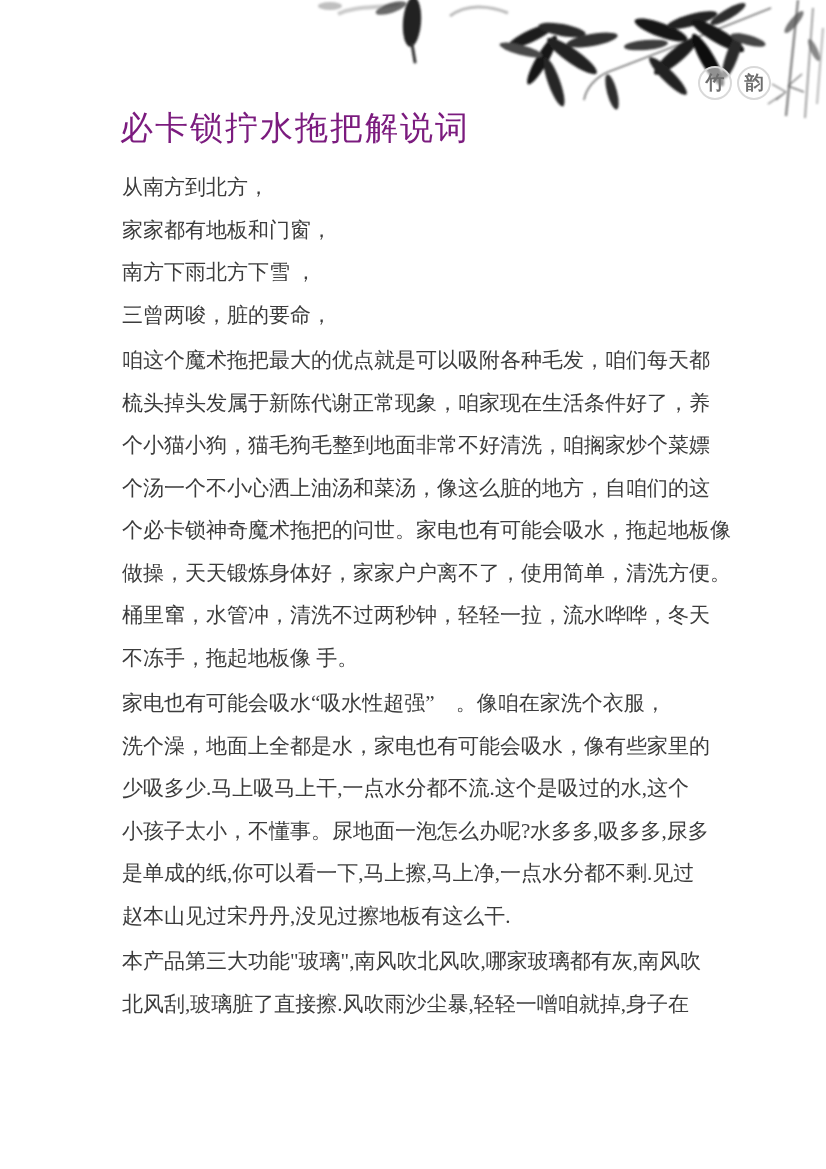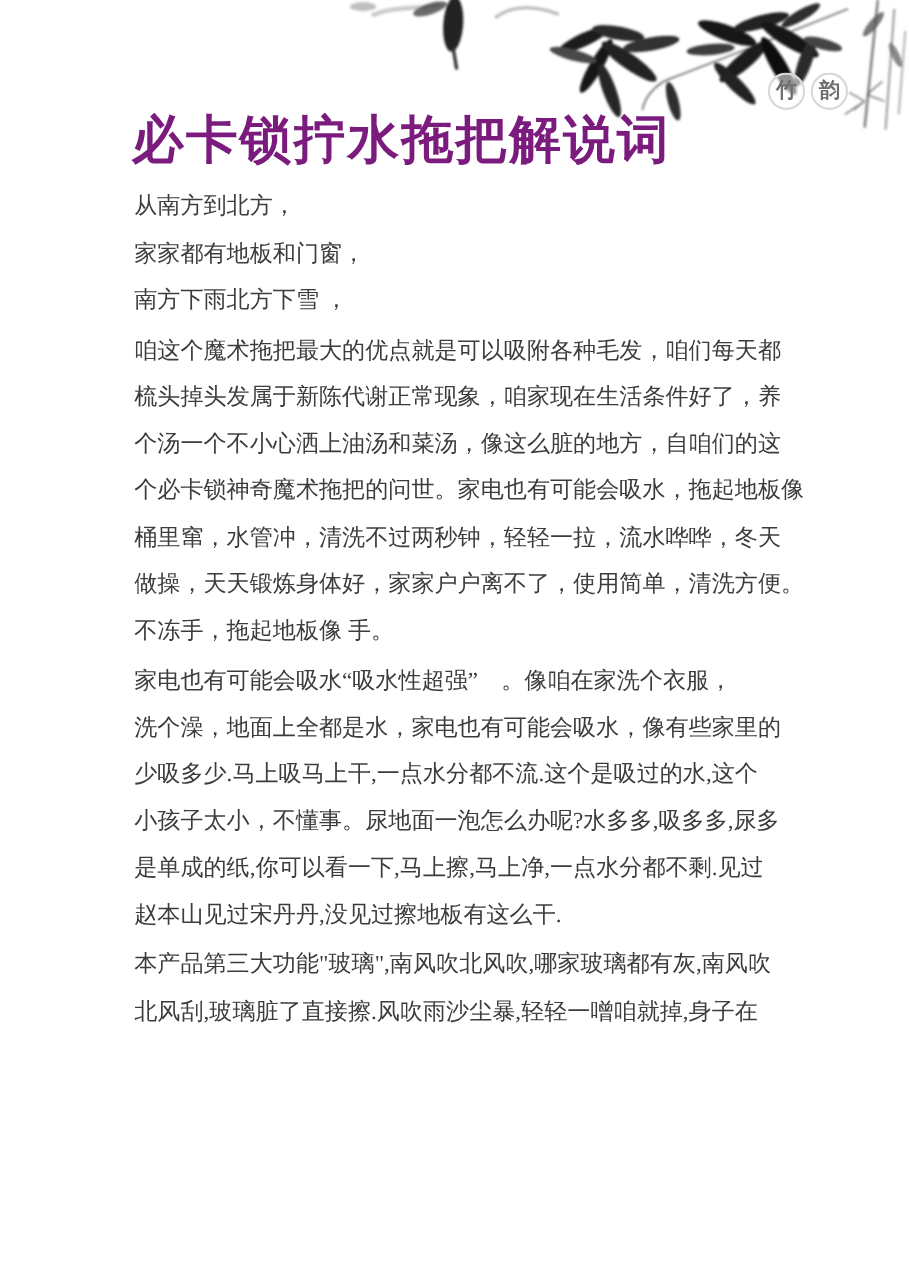--- a/index.html
+++ b/index.html
@@ -42,23 +42,23 @@
     font-size: 19px;
     font-weight: bold;
   }
 
   
   .doc-title {
     position: absolute;
     left: 120px;
     top: 98px;
     margin: 0;
-    font-size: 47px;
+    font-size: 33px;
     line-height: 60px;
-    font-weight: bold;
+    font-weight: normal;
     letter-spacing: 2px;
     color: #7b1b7e;
     white-space: nowrap;
   }
 
   
   .content {
     position: absolute;
     left: 122px;
     top: 166px;
@@ -133,29 +133,31 @@
   </div>
 
   <h1 class="doc-title">必卡锁拧水拖把解说词</h1>
 
   <div class="content">
 
     <div class="para">
       <div class="line">从南方到北方，</div>
       <div class="line">家家都有地板和门窗，</div>
       <div class="line">南方下雨北方下雪 ，</div>
+      <div class="line">三曾两唆，脏的要命，</div>
     </div>
 
     <div class="para">
       <div class="line">咱这个魔术拖把最大的优点就是可以吸附各种毛发，咱们每天都</div>
       <div class="line">梳头掉头发属于新陈代谢正常现象，咱家现在生活条件好了，养</div>
+      <div class="line">个小猫小狗，猫毛狗毛整到地面非常不好清洗，咱搁家炒个菜嫖</div>
       <div class="line">个汤一个不小心洒上油汤和菜汤，像这么脏的地方，自咱们的这</div>
       <div class="line">个必卡锁神奇魔术拖把的问世。家电也有可能会吸水，拖起地板像</div>
+      <div class="line">做操，天天锻炼身体好，家家户户离不了，使用简单，清洗方便。</div>
       <div class="line">桶里窜，水管冲，清洗不过两秒钟，轻轻一拉，流水哗哗，冬天</div>
-      <div class="line">做操，天天锻炼身体好，家家户户离不了，使用简单，清洗方便。</div>
       <div class="line">不冻手，拖起地板像 手。</div>
     </div>
 
     <div class="para">
       <div class="line">家电也有可能会吸水“吸水性超强”　。像咱在家洗个衣服，</div>
       <div class="line">洗个澡，地面上全都是水，家电也有可能会吸水，像有些家里的</div>
       <div class="line">少吸多少.马上吸马上干,一点水分都不流.这个是吸过的水,这个</div>
       <div class="line">小孩子太小，不懂事。尿地面一泡怎么办呢?水多多,吸多多,尿多</div>
       <div class="line">是单成的纸,你可以看一下,马上擦,马上净,一点水分都不剩.见过</div>
       <div class="line">赵本山见过宋丹丹,没见过擦地板有这么干.</div>

